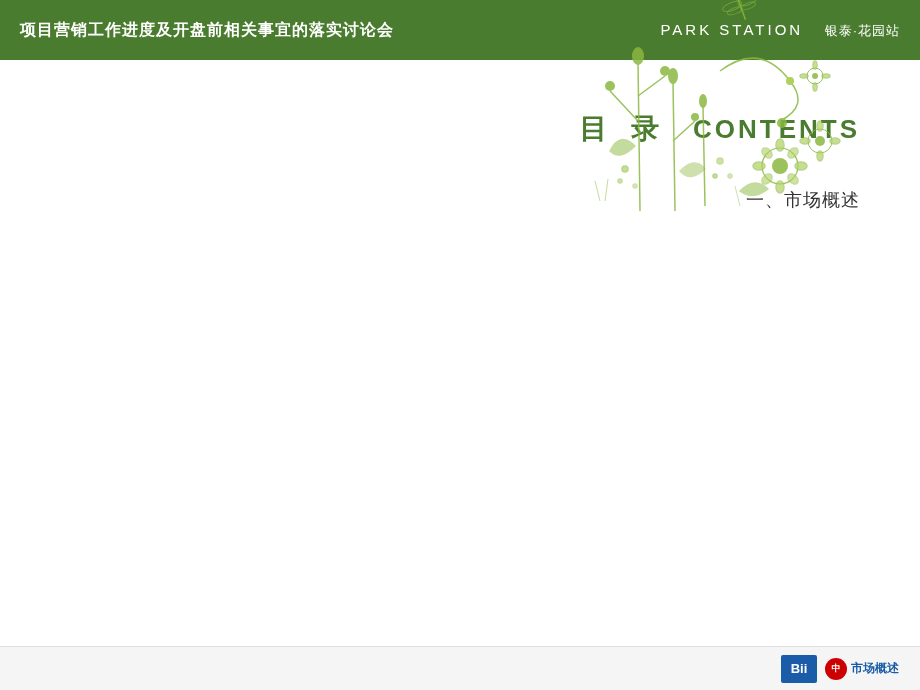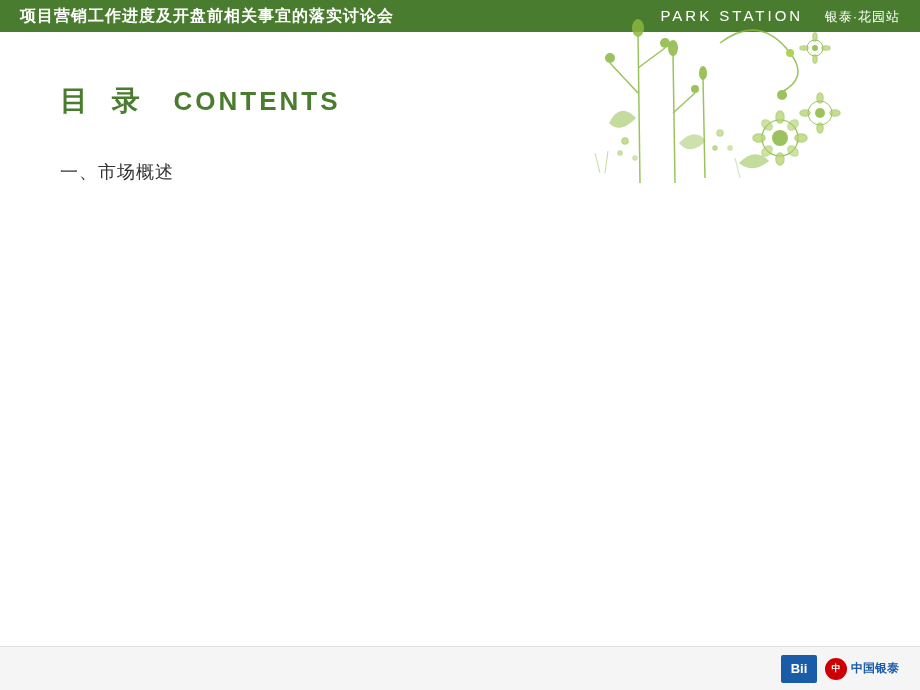--- a/index.html
+++ b/index.html
@@ -8,21 +8,21 @@
       height: 690px;
       background: #ffffff;
       font-family: "Microsoft YaHei", "SimHei", "PingFang SC", sans-serif;
       overflow: hidden;
       position: relative;
     }
 
     
     .header-bar {
       background: #4a7c2f;
-      height: 32px;
+      height: 60px;
       display: flex;
       align-items: center;
       justify-content: space-between;
       padding: 0 20px;
     }
     .header-title {
       color: #ffffff;
       font-size: 16px;
       font-weight: bold;
       letter-spacing: 1px;
@@ -35,20 +35,21 @@
     }
     .header-brand span.chinese {
       font-size: 13px;
       letter-spacing: 1px;
     }
 
     
     .main-content {
       padding: 50px 60px 20px 60px;
       position: relative;
+      text-align: right;
     }
 
     
     .section-title {
       font-size: 28px;
       color: #4a7c2f;
       font-weight: bold;
       margin-bottom: 40px;
       letter-spacing: 8px;
     }
@@ -244,16 +245,16 @@
 
 </div>
 
 <div class="footer-bar">
   <div class="footer-logo">
     <div class="logo-bi">
       <span>Bii</span>
     </div>
     <div class="logo-china">
       <div class="red-circle">中</div>
-      <span>中国银泰</span>
+      <span>市场概述</span>
     </div>
   </div>
 </div>
 
 </body></html>

